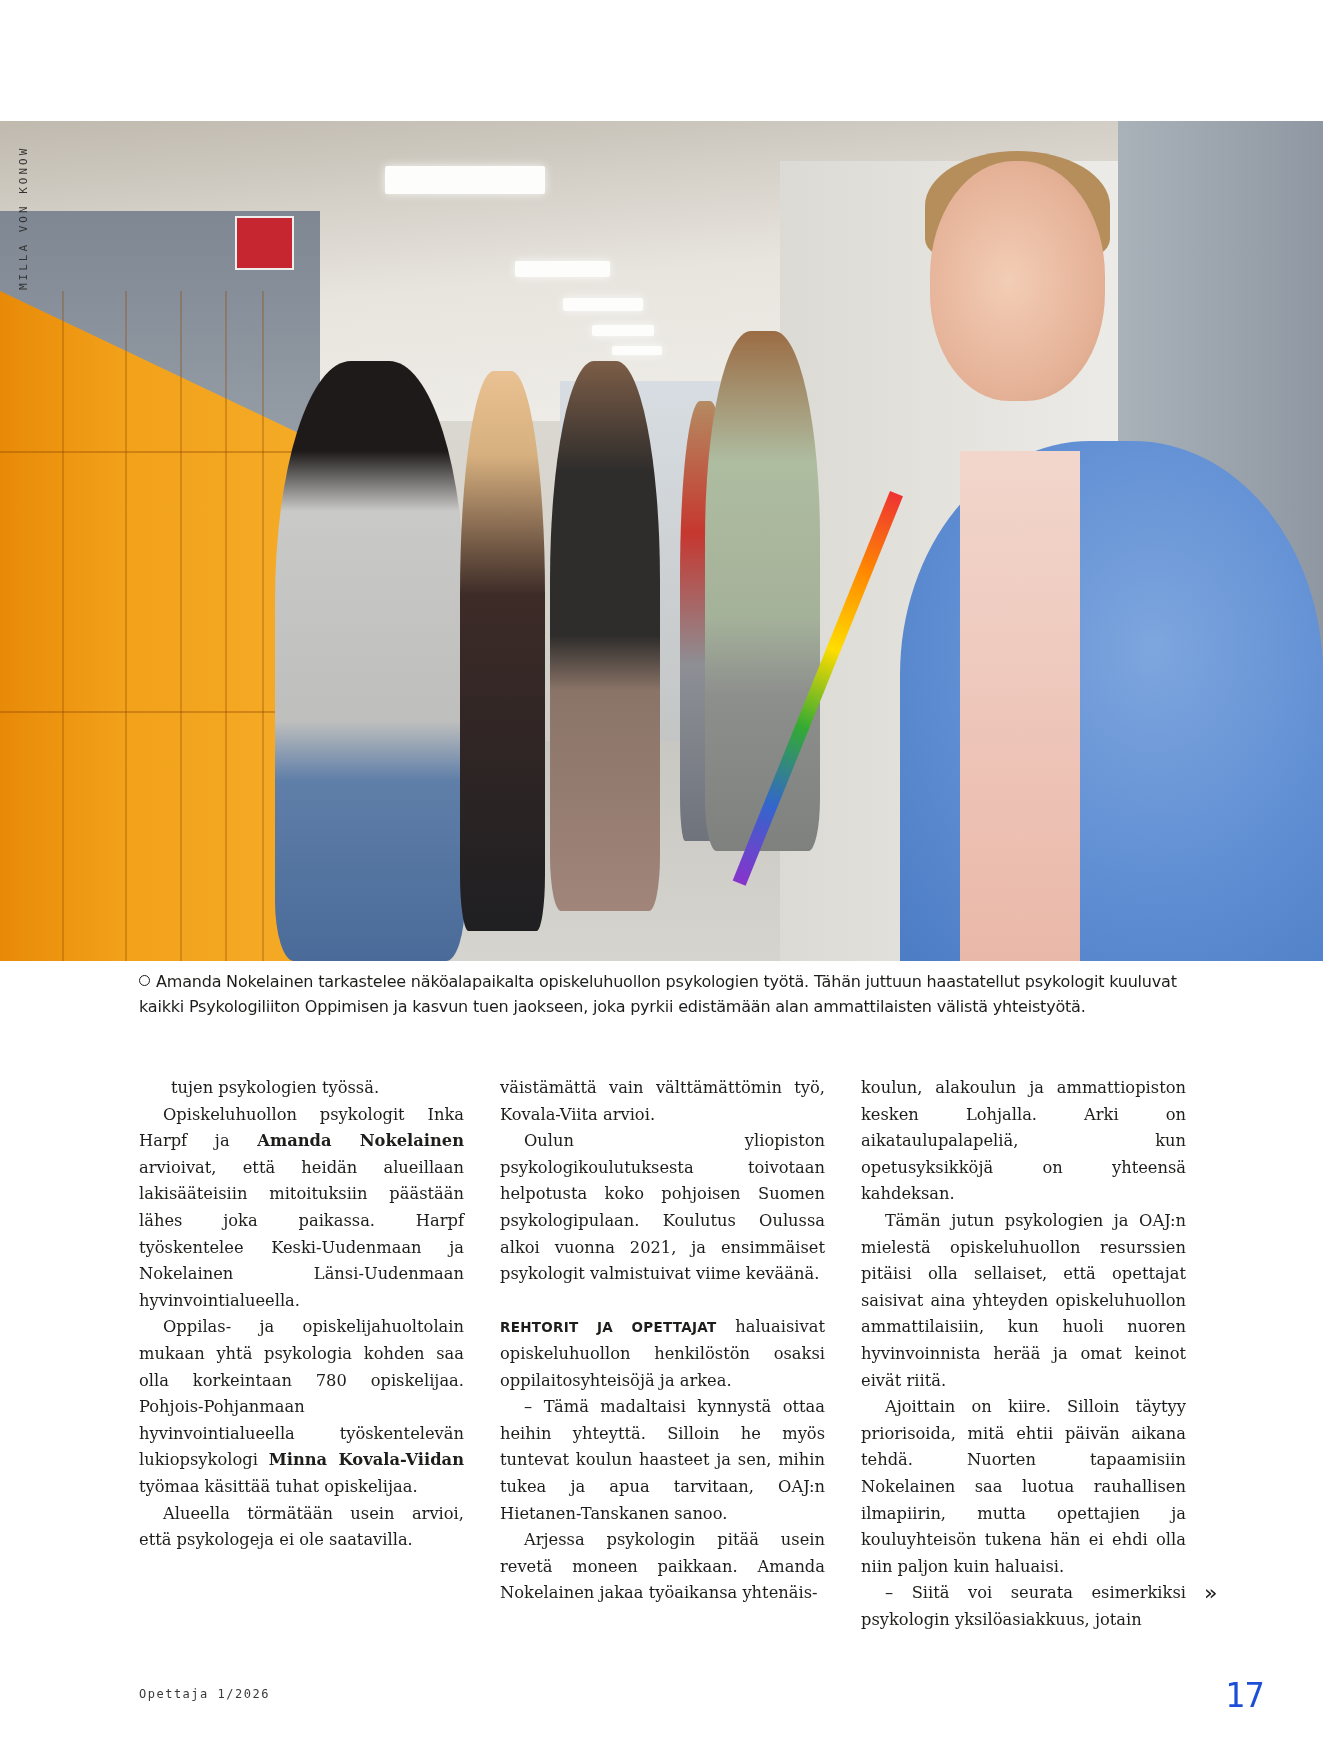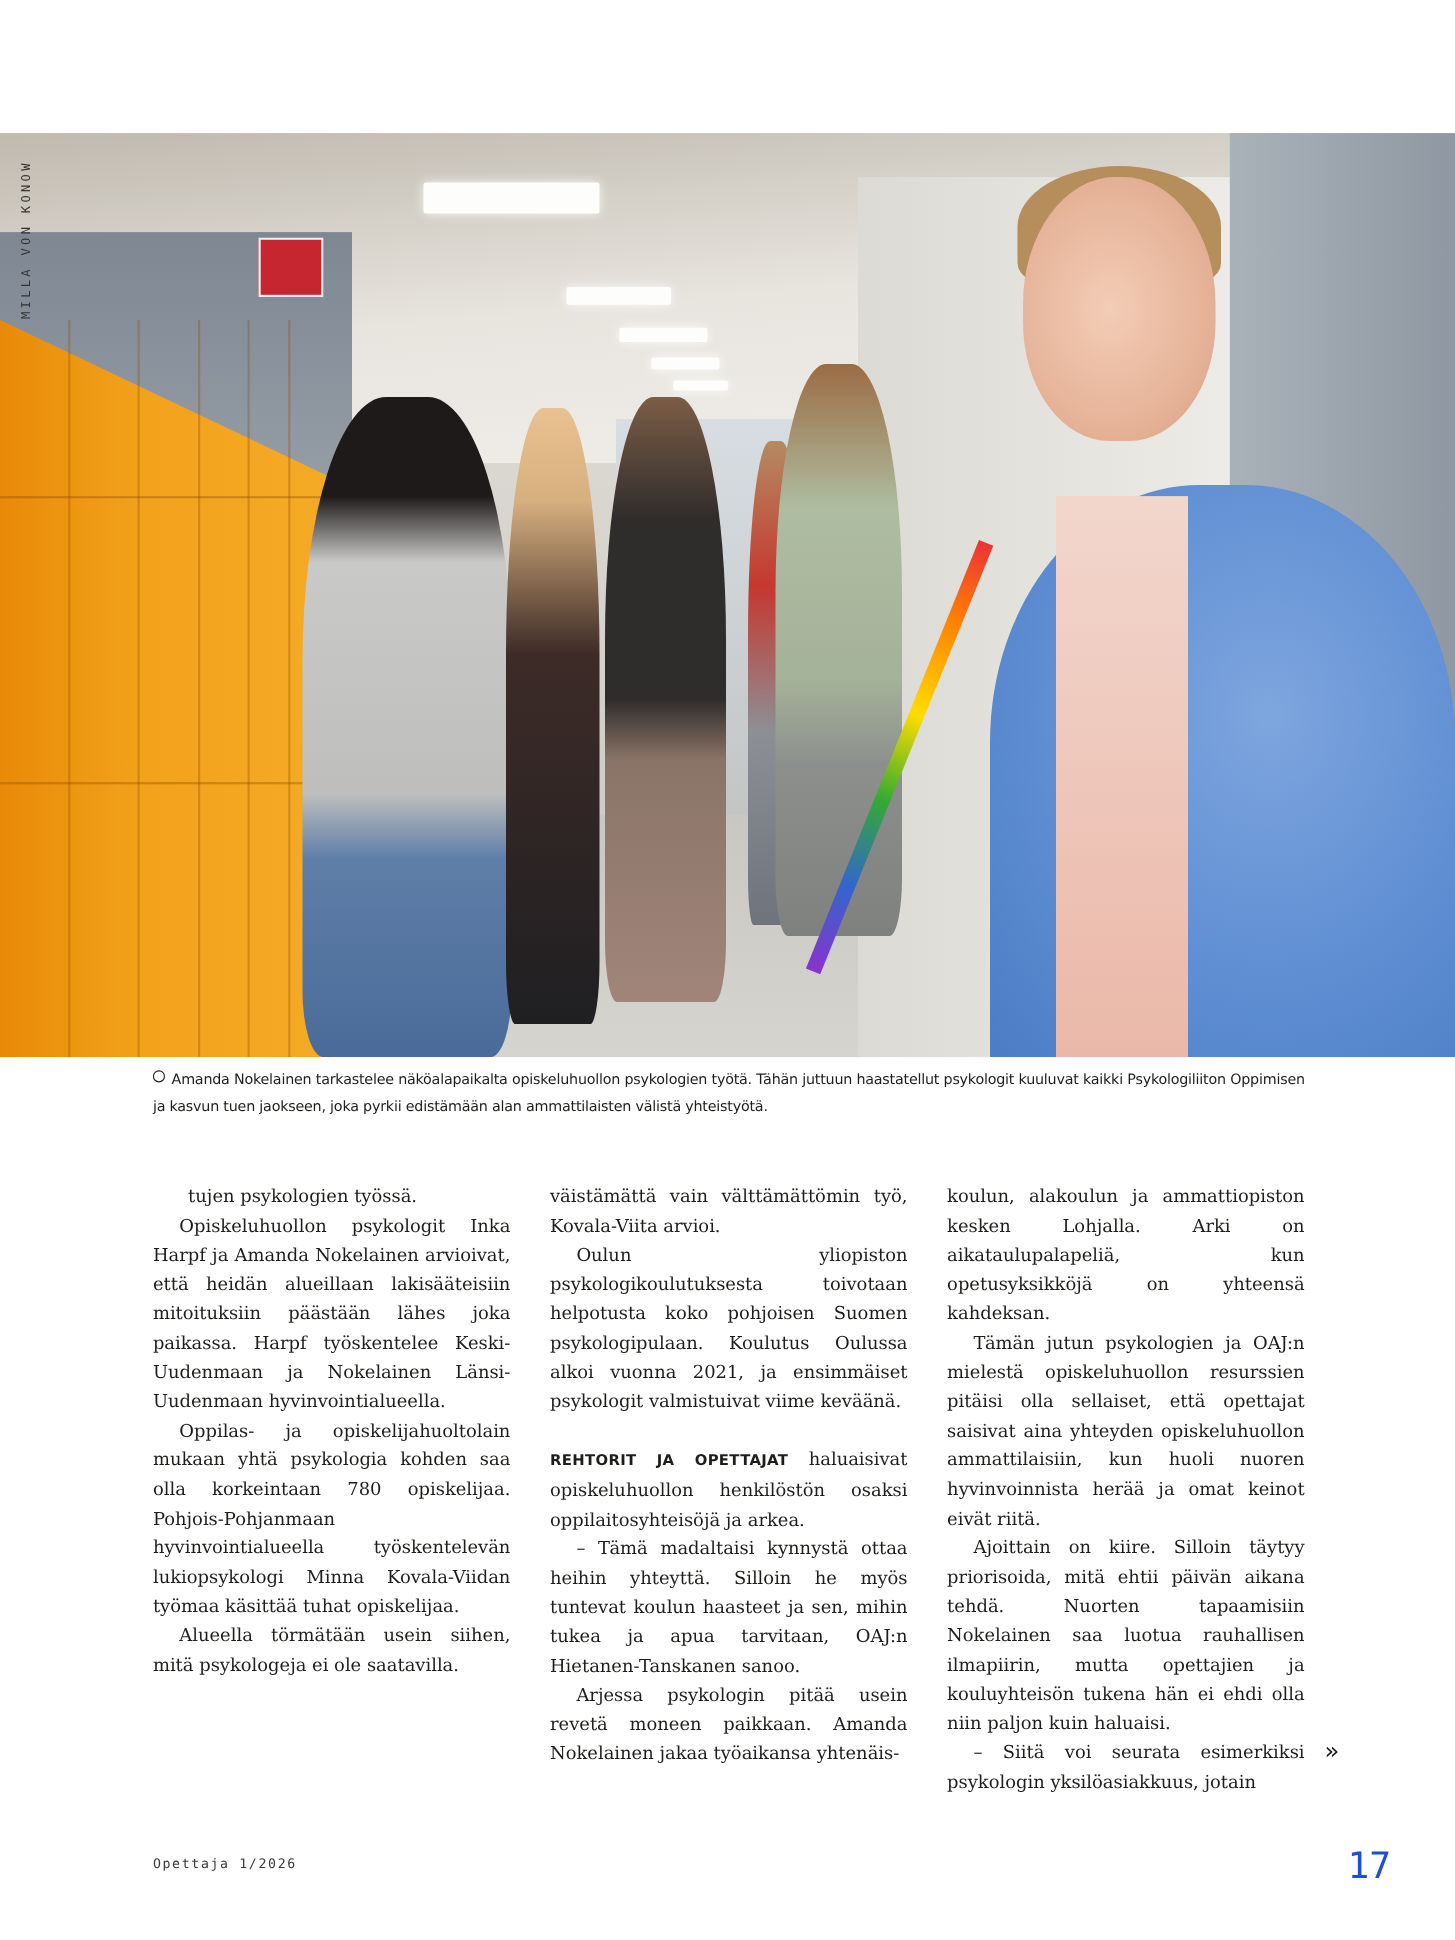--- a/index.html
+++ b/index.html
@@ -37,32 +37,32 @@
       border-radius: 48% 48% 45% 45%; }
     .woman-hair { position: absolute; left: 925px; top: 30px; width: 185px; height: 110px;
       background: #b58e5c; border-radius: 50% 50% 20% 20%; }
     .lanyard { position: absolute; left: 890px; top: 370px; width: 14px; height: 420px;
       background: linear-gradient(180deg, #e33 0%, #f80 20%, #fd0 40%, #3a3 60%, #36c 80%, #83c 100%);
       transform: rotate(22deg); transform-origin: top left; }
     .credit { position: absolute; left: 17px; top: 290px; transform: rotate(-90deg); transform-origin: left top;
       font-family: "DejaVu Sans Mono", monospace; font-size: 11px; letter-spacing: 3px; color: #333; white-space: nowrap; }
 
     .caption { position: absolute; left: 139px; top: 969px; width: 1050px;
-      font-family: "DejaVu Sans", sans-serif; font-size: 13px; line-height: 25px; color: #1d1d1b; letter-spacing: -0.2px; }
+      font-family: "DejaVu Sans", sans-serif; font-size: 16px; line-height: 25px; color: #1d1d1b; letter-spacing: -0.2px; }
     .caption .bullet { display: inline-block; width: 9px; height: 9px; border: 1.3px solid #1d1d1b; border-radius: 50%; margin-right: 6px; vertical-align: 1px; }
 
     .col { position: absolute; top: 1075px; width: 325px; font-size: 16.3px; line-height: 26.6px; text-align: justify; hyphens: manual; }
     .col1 { left: 139px; }
     .col2 { left: 500px; }
     .col3 { left: 861px; }
     .col p { margin: 0; text-indent: 0; }
     .col p.ind { text-indent: 24px; }
     .col p.last { text-align-last: left; margin-left: 32px; }
     .col .gap { height: 26.6px; }
-    .col b { font-weight: normal; }
+    .col b { font-weight: bold; }
     .lead { font-family: "DejaVu Sans", sans-serif; font-weight: bold; font-size: 13.5px; letter-spacing: 0.3px; }
     .cont-arrow { position: absolute; left: 1204px; top: 1580px; font-size: 22px; color: #1d1d1b; font-family: "DejaVu Sans", sans-serif; }
 
     .footer-mag { position: absolute; left: 139px; top: 1687px; font-family: "DejaVu Sans Mono", monospace; font-size: 12px; letter-spacing: 1.5px; color: #3a3a3a; }
     .page-num { position: absolute; left: 1225px; top: 1676px; font-family: "DejaVu Sans Mono", monospace; font-size: 33px; color: #1d4ed8; }
   </style>
 </head>
 <body>
 
 <div class="photo">
@@ -104,21 +104,21 @@
 <div class="credit">MILLA VON KONOW</div>
 
 <div class="caption">
   <span class="bullet"></span><span>Amanda Nokelainen tarkastelee näköalapaikalta opiskeluhuollon psykologien työtä. Tähän juttuun haastatellut psykologit kuuluvat kaikki Psykologiliiton Oppimisen ja kasvun tuen jaokseen, joka pyrkii edistämään alan ammattilaisten välistä yhteistyötä.</span>
 </div>
 
 <div class="col col1">
   <p class="last">tujen psykologien työssä.</p>
   <p class="ind"><span>Opiskeluhuollon psykologit Inka Harpf ja </span><b>Amanda Nokelainen</b><span> arvioivat, että heidän alueillaan lakisääteisiin mitoituksiin päästään lähes joka paikassa. Harpf työskentelee Keski-Uudenmaan ja Nokelainen Länsi-Uudenmaan hyvinvointialueella.</span></p>
   <p class="ind"><span>Oppilas- ja opiskelijahuoltolain mukaan yhtä psykologia kohden saa olla korkeintaan 780 opiskelijaa. Pohjois-Pohjanmaan hyvinvointialueella työskentelevän lukiopsykologi </span><b>Minna Kovala-Viidan</b><span> työmaa käsittää tuhat opiskelijaa.</span></p>
-  <p class="ind">Alueella törmätään usein siihen, mitä psykologeja ei ole saatavilla.</p>
+  <p class="ind">Alueella törmätään usein arvioi, että psykologeja ei ole saatavilla.</p>
 </div>
 
 <div class="col col2">
   <p>väistämättä vain välttämättömin työ, Kovala-Viita arvioi.</p>
   <p class="ind">Oulun yliopiston psykologikoulutuksesta toivotaan helpotusta koko pohjoisen Suomen psykologipulaan. Koulutus Oulussa alkoi vuonna 2021, ja ensimmäiset psykologit valmistuivat viime keväänä.</p>
   <div class="gap"></div>
   <p><span class="lead">REHTORIT JA OPETTAJAT</span><span> haluaisivat opiskeluhuollon henkilöstön osaksi oppilaitosyhteisöjä ja arkea.</span></p>
   <p class="ind">– Tämä madaltaisi kynnystä ottaa heihin yhteyttä. Silloin he myös tuntevat koulun haasteet ja sen, mihin tukea ja apua tarvitaan, OAJ:n Hietanen-Tanskanen sanoo.</p>
   <p class="ind">Arjessa psykologin pitää usein revetä moneen paikkaan. Amanda Nokelainen jakaa työaikansa yhtenäis-</p>
 </div>

